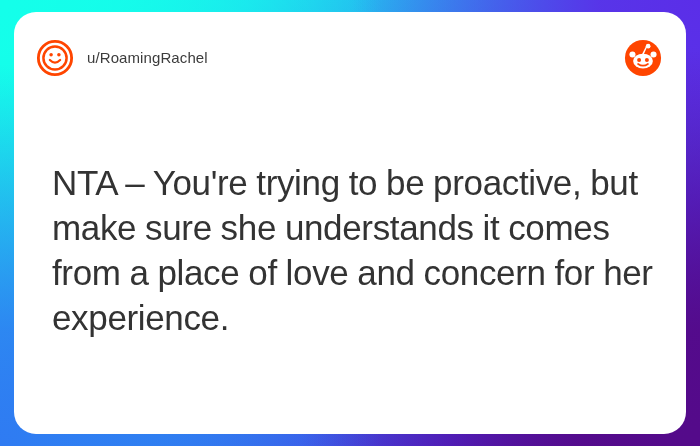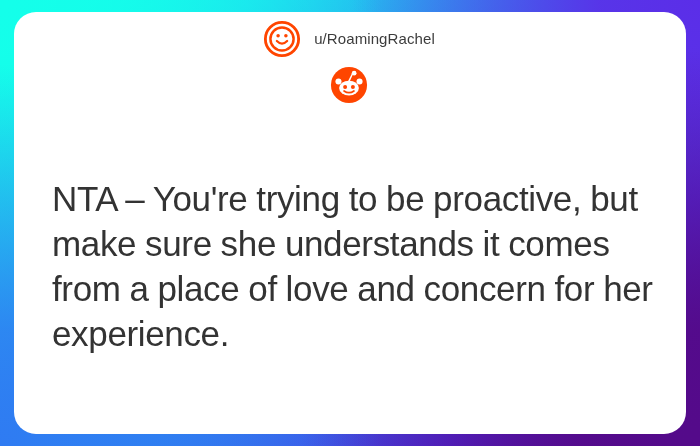--- a/index.html
+++ b/index.html
@@ -65,21 +65,20 @@
   .card-header {
     position: absolute;
     left: 0;
     top: 0;
     right: 0;
     height: 92px;
     display: flex;
     align-items: center;
     padding: 0 24px 0 22px;
     box-sizing: border-box;
-    flex-direction: column;
   }
 
   .author-group {
     display: flex;
     align-items: center;
     gap: 13px;
     flex: 1 1 auto;
     min-width: 0;
   }
 
@@ -106,21 +105,20 @@
     flex: 0 0 auto;
     display: block;
   }
 
   
   .card-body {
     position: absolute;
     left: 38px;
     right: 26px;
     top: 148px;
-    margin-top: 16px;
   }
 
   .body-text {
     font-size: 35px;
     line-height: 45px;
     color: #333333;
     letter-spacing: -0.35px;
     font-weight: 400;
     margin: 0;
     word-spacing: -0.5px;

